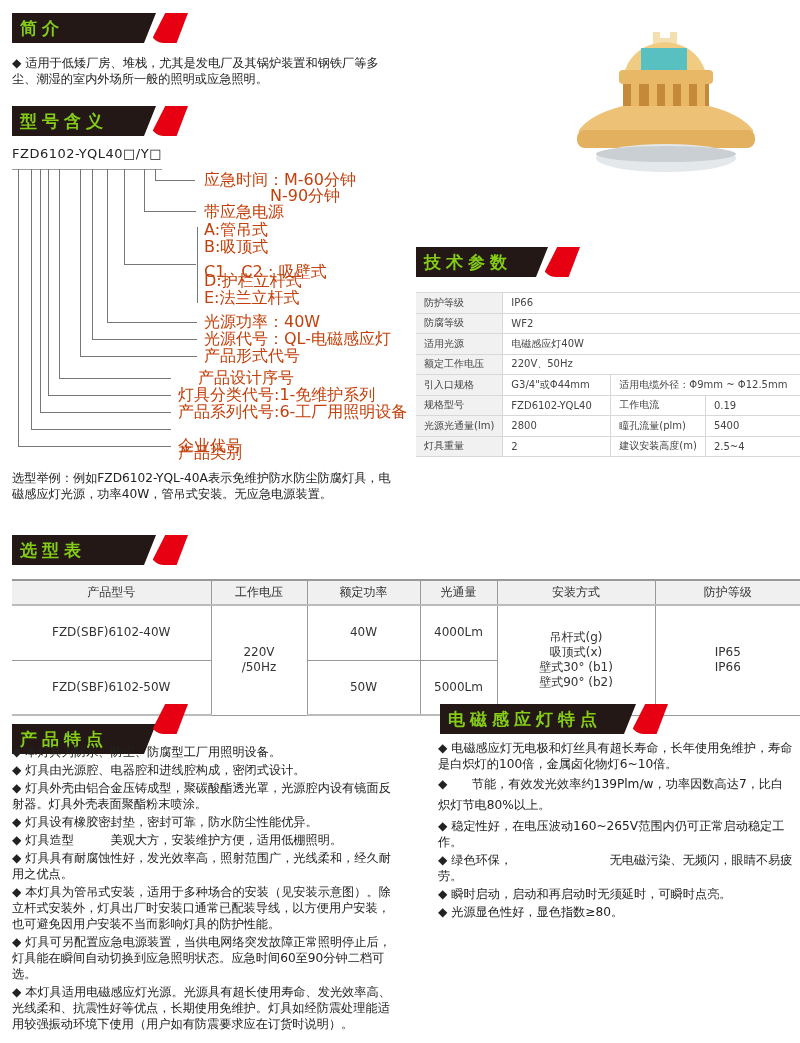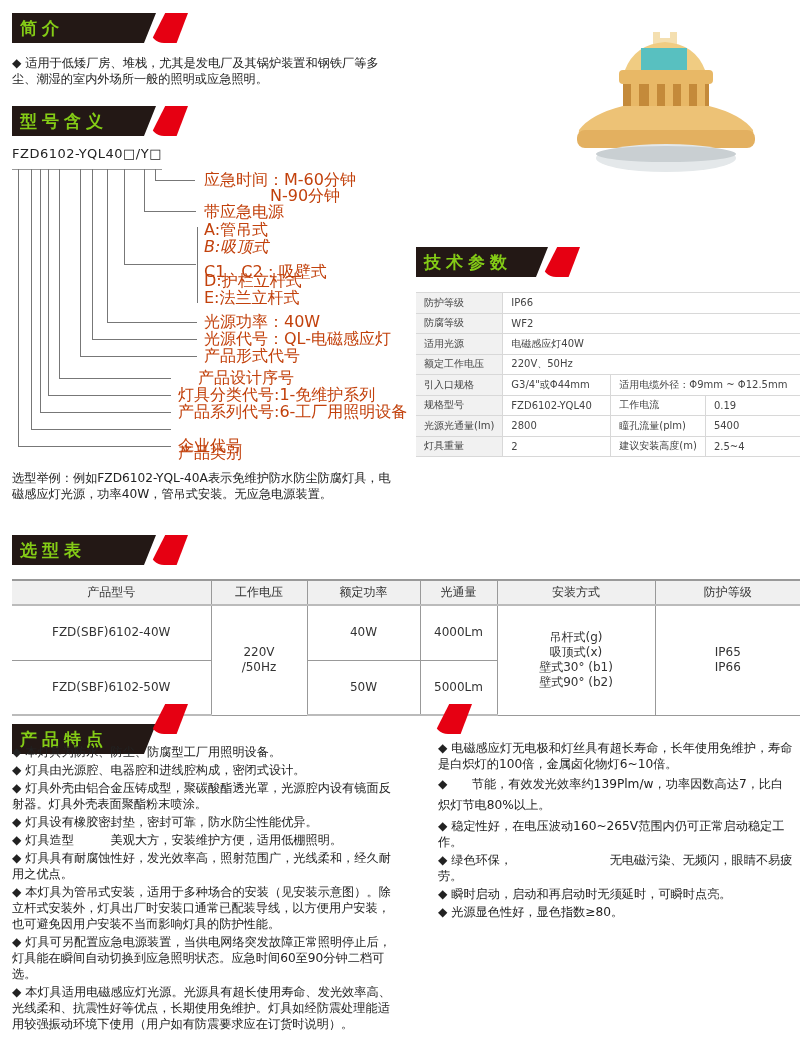--- a/index.html
+++ b/index.html
@@ -66,21 +66,21 @@
   <div class="ln" style="left:31px;top:169px;width:1px;height:261px;"></div>
   <div class="ln" style="left:31px;top:429px;width:140px;height:1px;"></div>
   <div class="ln" style="left:18px;top:169px;width:1px;height:278px;"></div>
   <div class="ln" style="left:18px;top:446px;width:153px;height:1px;"></div>
 </div>
 
 <div class="lbl" style="left:204px;top:172px;">应急时间：M-60分钟</div>
 <div class="lbl" style="left:270px;top:188px;">N-90分钟</div>
 <div class="lbl" style="left:204px;top:204px;">带应急电源</div>
 <div class="lbl" style="left:204px;top:222px;">A:管吊式</div>
-<div class="lbl" style="left:204px;top:239px;font-style:italic;">B:吸顶式</div>
+<div class="lbl" style="left:204px;top:239px;">B:吸顶式</div>
 <div class="lbl" style="left:204px;top:264px;">C1、C2：吸壁式</div>
 <div class="lbl" style="left:204px;top:273px;">D:护栏立杆式</div>
 <div class="lbl" style="left:204px;top:290px;">E:法兰立杆式</div>
 <div class="lbl" style="left:204px;top:314px;">光源功率：40W</div>
 <div class="lbl" style="left:204px;top:331px;">光源代号：QL-电磁感应灯</div>
 <div class="lbl" style="left:204px;top:348px;">产品形式代号</div>
 <div class="lbl" style="left:178px;top:370px;margin-left:20px;">产品设计序号</div>
 <div class="lbl" style="left:178px;top:387px;">灯具分类代号:1-免维护系列</div>
 <div class="lbl" style="left:178px;top:404px;">产品系列代号:6-工厂用照明设备</div>
 <div class="lbl" style="left:178px;top:445px;">产品类别</div>
@@ -209,20 +209,21 @@
   <div class="it">◆ 灯具外壳由铝合金压铸成型，聚碳酸酯透光罩，光源腔内设有镜面反射器。灯具外壳表面聚酯粉末喷涂。</div>
   <div class="it">◆ 灯具设有橡胶密封垫，密封可靠，防水防尘性能优异。</div>
   <div class="it">◆ 灯具造型　　　美观大方，安装维护方便，适用低棚照明。</div>
   <div class="it">◆ 灯具具有耐腐蚀性好，发光效率高，照射范围广，光线柔和，经久耐用之优点。</div>
   <div class="it">◆ 本灯具为管吊式安装，适用于多种场合的安装（见安装示意图）。除立杆式安装外，灯具出厂时安装口通常已配装导线，以方便用户安装，也可避免因用户安装不当而影响灯具的防护性能。</div>
   <div class="it">◆ 灯具可另配置应急电源装置，当供电网络突发故障正常照明停止后，灯具能在瞬间自动切换到应急照明状态。应急时间60至90分钟二档可选。</div>
   <div class="it">◆ 本灯具适用电磁感应灯光源。光源具有超长使用寿命、发光效率高、光线柔和、抗震性好等优点，长期使用免维护。灯具如经防震处理能适用较强振动环境下使用（用户如有防震要求应在订货时说明）。</div>
 </div>
 
 <div class="hdr" style="left:440px;top:703px;">
+  <div class="bar" style="width:196px;">电磁感应灯特点</div>
   <div class="red"></div>
 </div>
 <div class="bul" style="left:438px;top:740px;width:355px;">
   <div class="it">◆ 电磁感应灯无电极和灯丝具有超长寿命，长年使用免维护，寿命是白炽灯的100倍，金属卤化物灯6~10倍。</div>
   <div class="it" style="line-height:21px;">◆　　节能，有效发光效率约139Plm/w，功率因数高达7，比白炽灯节电80%以上。</div>
   <div class="it">◆ 稳定性好，在电压波动160~265V范围内仍可正常启动稳定工作。</div>
   <div class="it">◆ 绿色环保，　　　　　　　　无电磁污染、无频闪，眼睛不易疲劳。</div>
   <div class="it">◆ 瞬时启动，启动和再启动时无须延时，可瞬时点亮。</div>
   <div class="it">◆ 光源显色性好，显色指数≥80。</div>
 </div>

